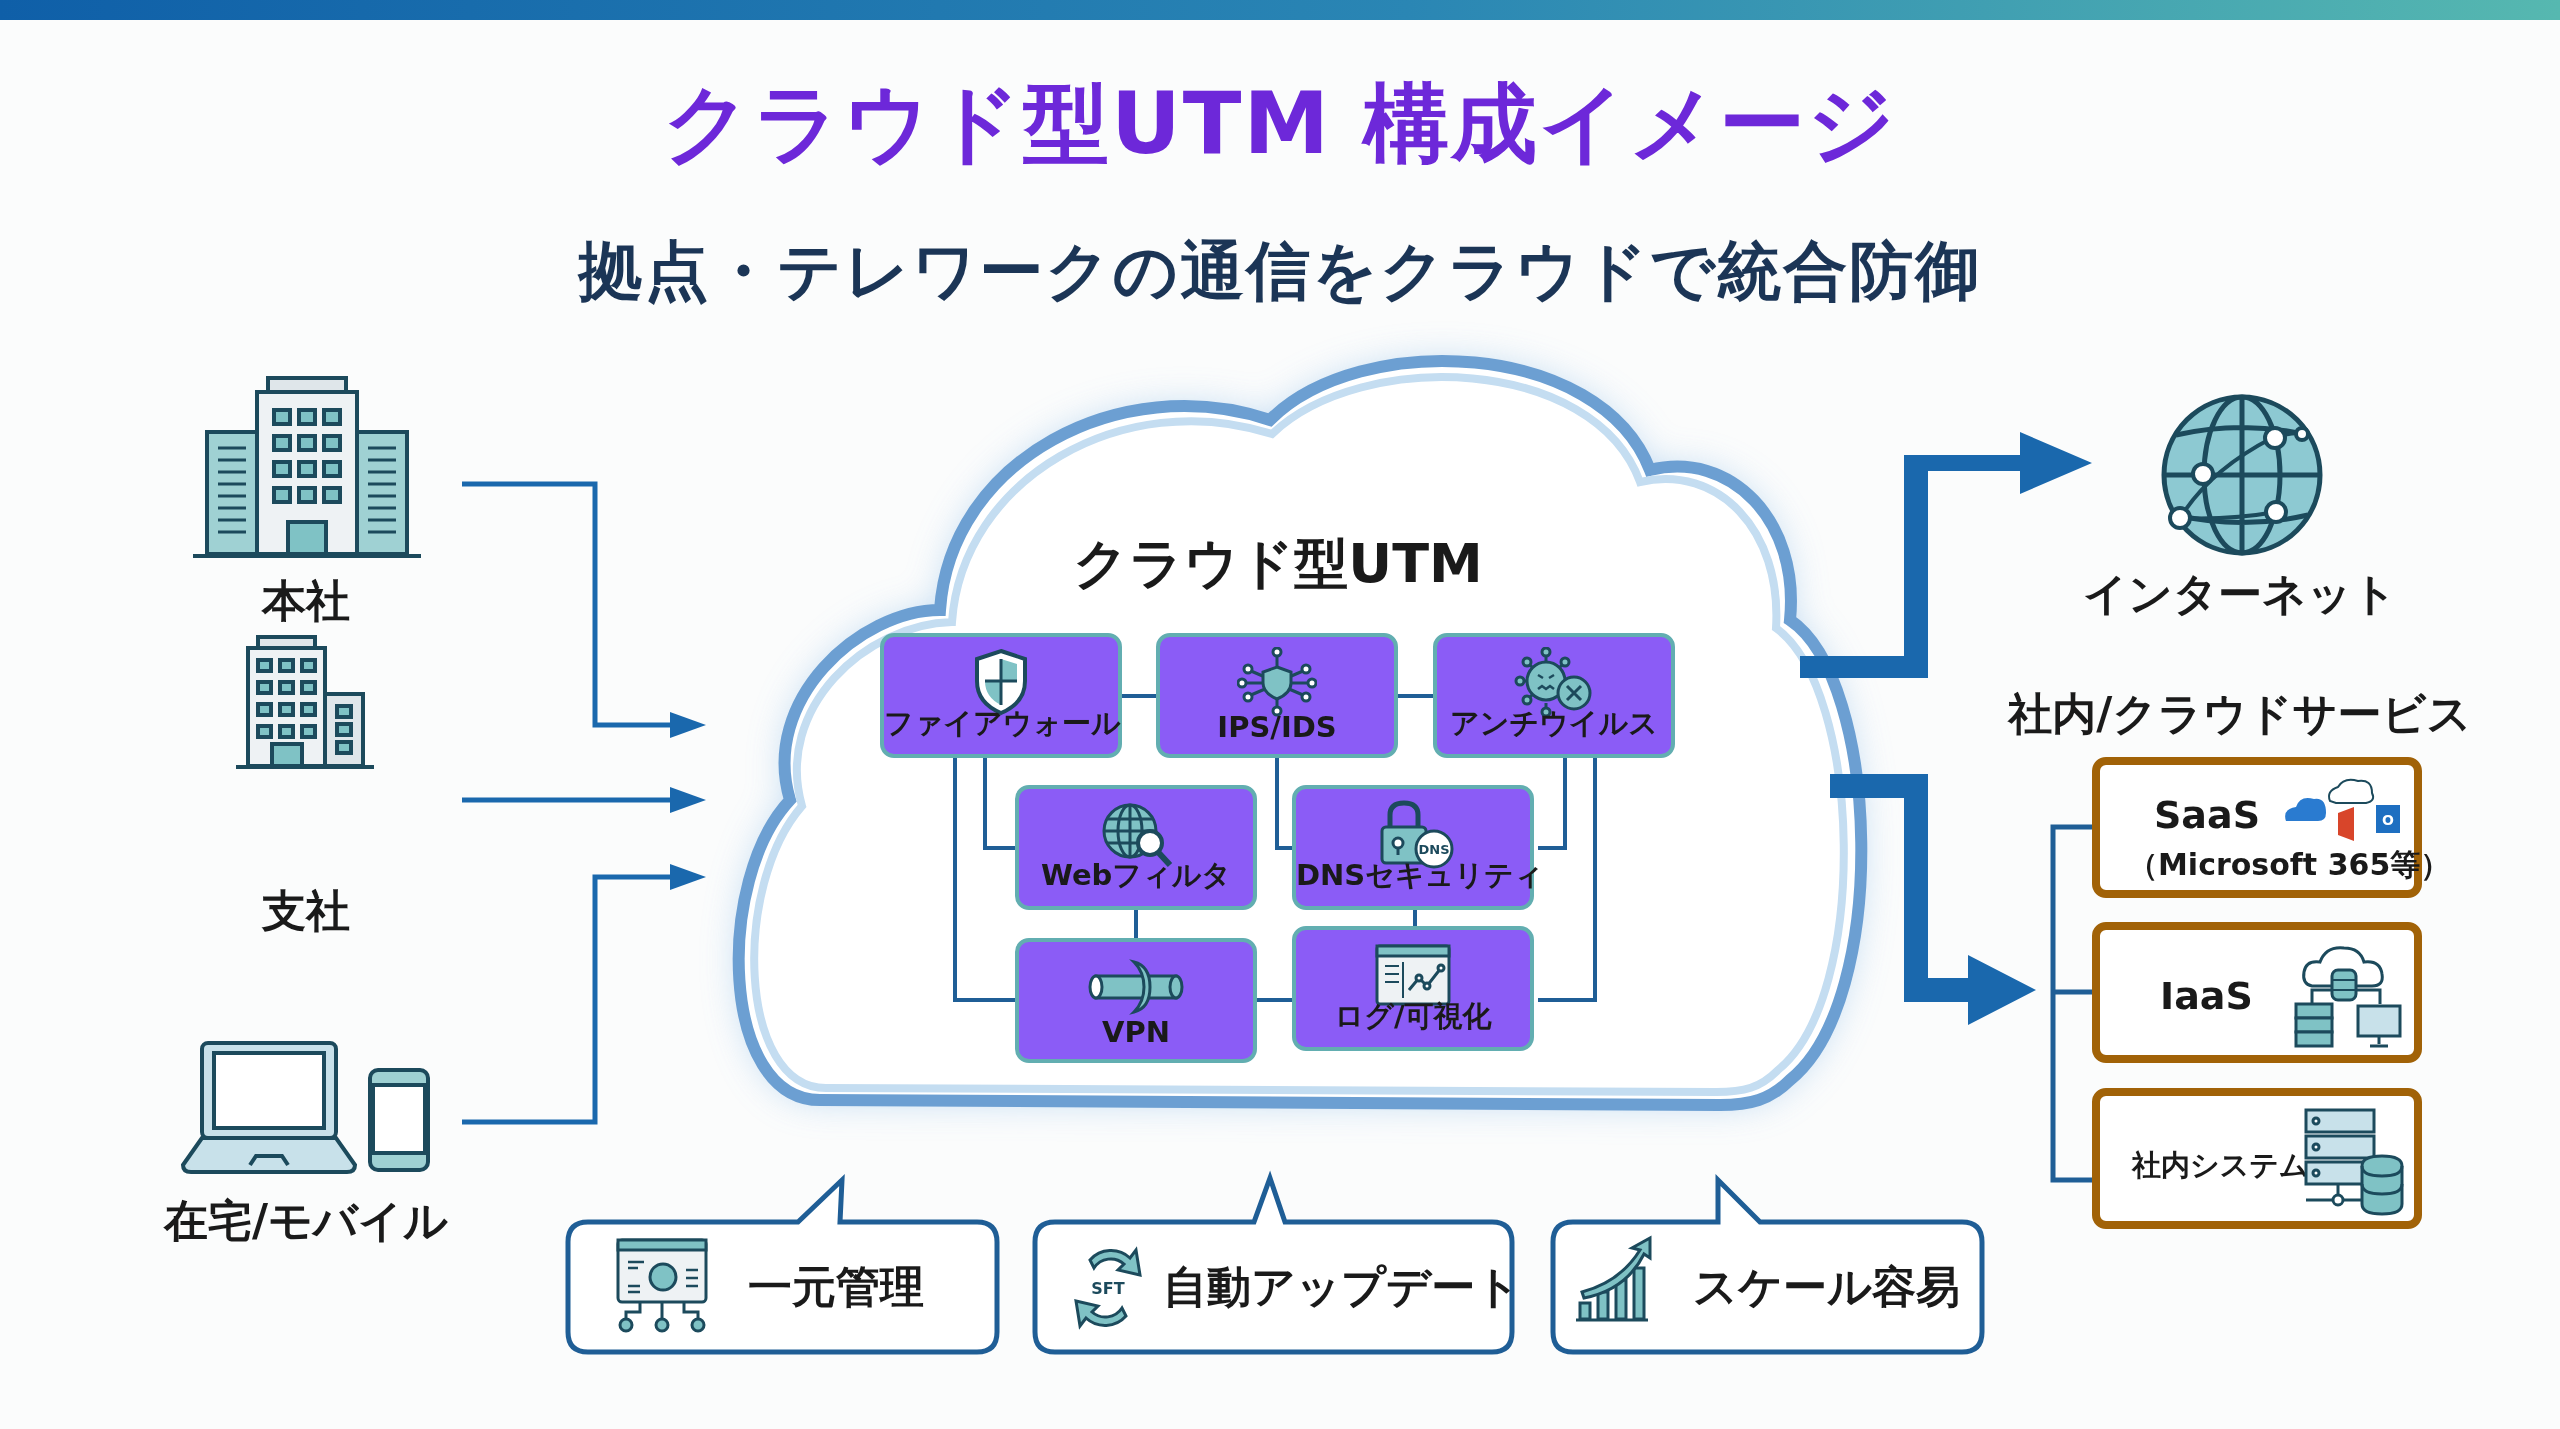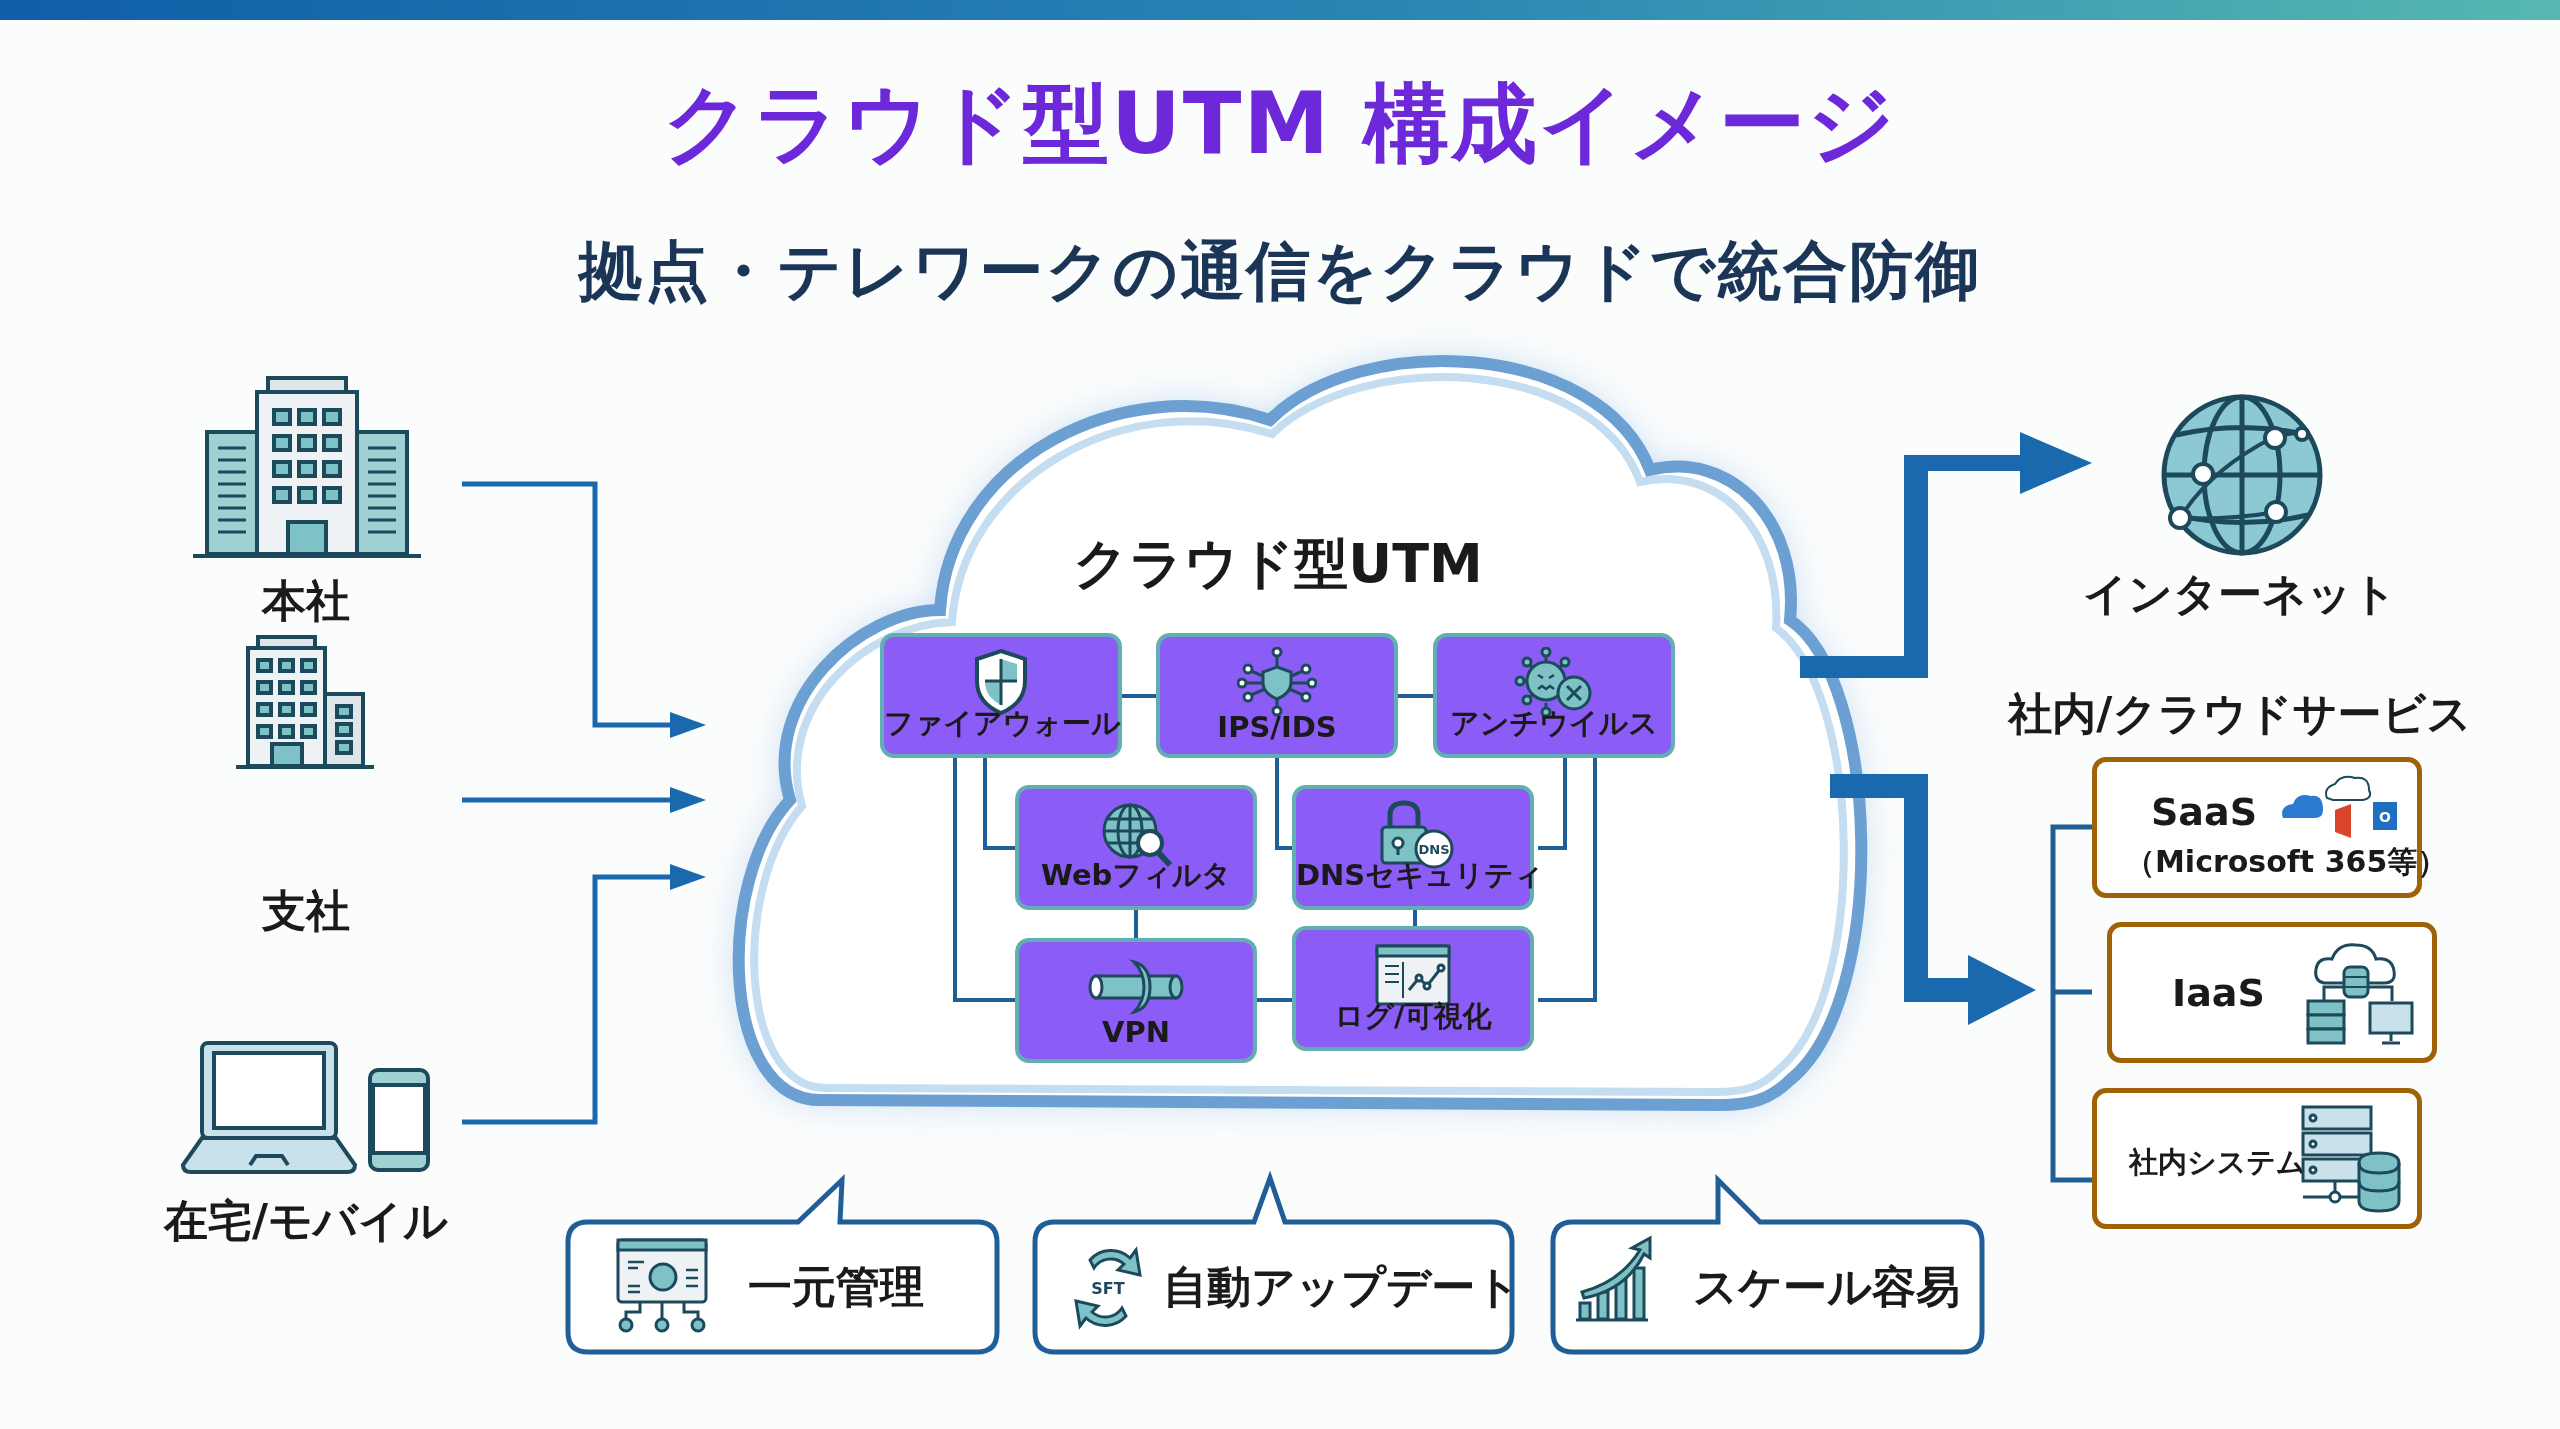--- a/index.html
+++ b/index.html
@@ -32,21 +32,21 @@
     position: absolute; box-sizing: border-box; width: 242px; height: 125px;
     border: 4px solid #62aeb1; border-radius: 14px; background: #8b5cf6;
   }
   .mod-icon { position: absolute; left: 50%; top: 10px; transform: translateX(-50%); }
   .mod-lbl {
     position: absolute; left: 0; right: 0; bottom: 10px; text-align: center;
     font-size: 29px; font-weight: bold; color: #1a1a1a; white-space: nowrap;
   }
   .svc-box {
     position: absolute; box-sizing: border-box; left: 2092px; width: 330px; height: 141px;
-    border: 5px solid #a16207; border-radius: 14px; background: #ffffff;
+    border: 8px solid #a16207; border-radius: 14px; background: #ffffff;
   }
   .svc-lbl { position: absolute; font-weight: bold; color: #1a1a1a; white-space: nowrap; }
   .feat-lbl { position: absolute; font-size: 44px; font-weight: bold; color: #1a1a1a; white-space: nowrap; }
   .feat-hit { position: absolute; }
 </style>
 </head>
 <body>
 
 <div class="topbar"></div>
 <div class="title">クラウド型UTM 構成イメージ</div>
@@ -313,21 +313,21 @@
   <div class="svc-lbl" style="left:54px; top:28px; font-size:38px;">SaaS</div>
   <div class="svc-lbl" style="left:28px; top:80px; font-size:30px;">（Microsoft 365等）</div>
   <svg style="position:absolute; left:178px; top:8px;" width="140" height="70" viewBox="0 0 140 70">
     <path d="M8 48 Q4 36 18 34 Q22 22 36 26 Q48 24 48 40 Q48 48 40 48 Z" fill="#2a7bd0"></path>
     <path d="M52 28 Q48 18 60 14 Q66 4 80 8 Q94 6 94 20 Q98 28 88 30 H58 Z" fill="#ffffff" stroke="#1c4a5c" stroke-width="2"></path>
     <path d="M60 40 L76 34 V68 L60 62 Z M68 42 V60" fill="#d8452a"></path>
     <rect x="98" y="32" width="24" height="28" fill="#1e6fc1"></rect>
     <text x="110" y="52" font-size="14" font-weight="bold" fill="#ffffff" text-anchor="middle">O</text>
   </svg>
 </div>
-<div class="svc-box" style="top:922px;margin-left:15px;">
+<div class="svc-box" style="top:922px;">
   <div class="svc-lbl" style="left:60px; top:44px; font-size:38px;">IaaS</div>
   <svg style="position:absolute; left:190px; top:10px;" width="120" height="120" viewBox="0 0 120 120">
     <g stroke="#1c4a5c" stroke-width="3">
       <path d="M22 46 Q12 44 14 32 Q16 20 30 22 Q36 6 54 8 Q70 8 74 22 Q90 20 92 34 Q94 46 82 46 Z" fill="#ffffff"></path>
       <rect x="42" y="30" width="24" height="30" rx="6" fill="#7fc2c5"></rect>
       <path d="M42 40h24M42 50h24" stroke-width="2"></path>
       <path d="M42 50 H22 V64 M66 50 H90 V64" fill="none"></path>
       <rect x="6" y="64" width="36" height="14" fill="#7fc2c5"></rect>
         <rect x="6" y="78" width="36" height="14" fill="#7fc2c5"></rect>
         <rect x="6" y="92" width="36" height="14" fill="#7fc2c5"></rect>

